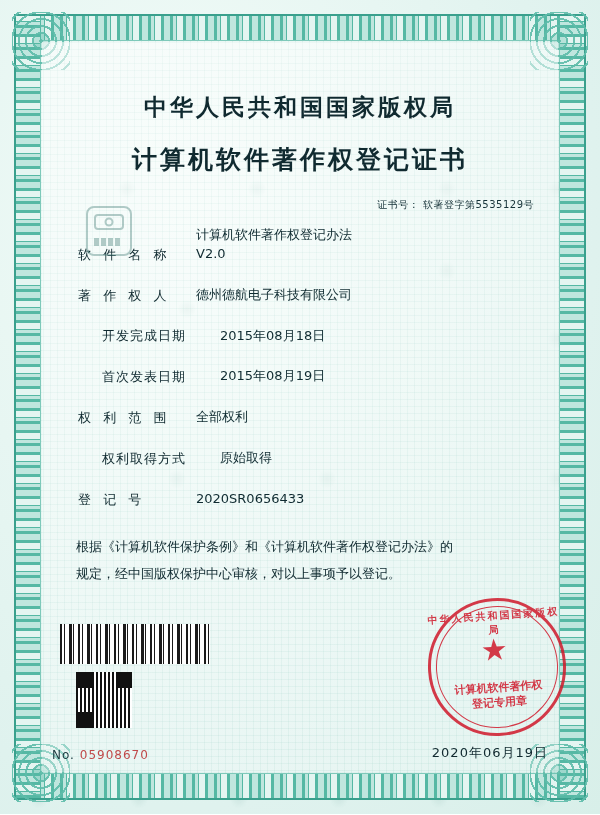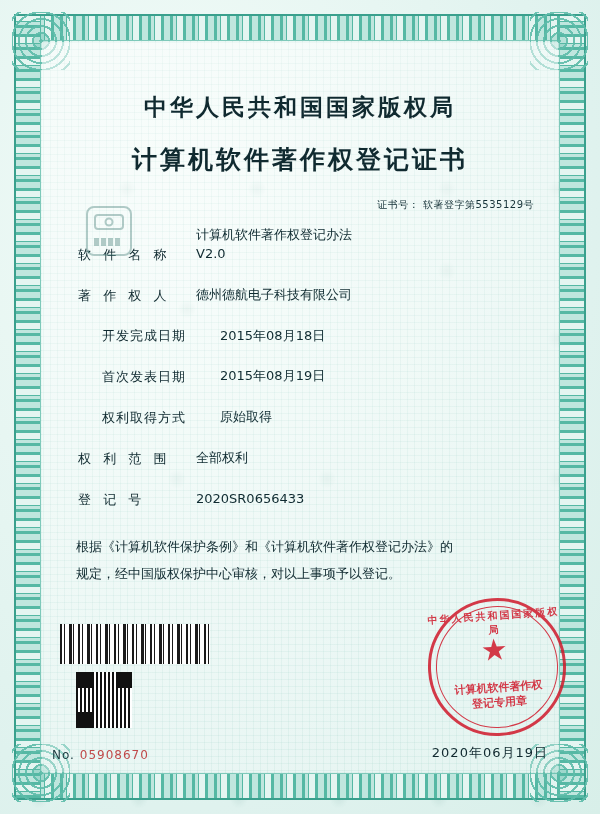--- a/index.html
+++ b/index.html
@@ -396,27 +396,27 @@
         <div class="label tight">开发完成日期</div>
         <div class="value">2015年08月18日</div>
       </div>
 
       <div class="row spaced">
         <div class="label tight">首次发表日期</div>
         <div class="value">2015年08月19日</div>
       </div>
 
       <div class="row spaced">
+        <div class="label">权 利 范 围</div>
+        <div class="value">全部权利</div>
+      </div>
+
+      <div class="row spaced">
         <div class="label tight">权利取得方式</div>
         <div class="value">原始取得</div>
-      </div>
-
-      <div class="row spaced">
-        <div class="label">权 利 范 围</div>
-        <div class="value">全部权利</div>
       </div>
 
       <div class="row spaced">
         <div class="label">登 记 号</div>
         <div class="value">2020SR0656433</div>
       </div>
 
     </div>
 
     <div class="statement">

